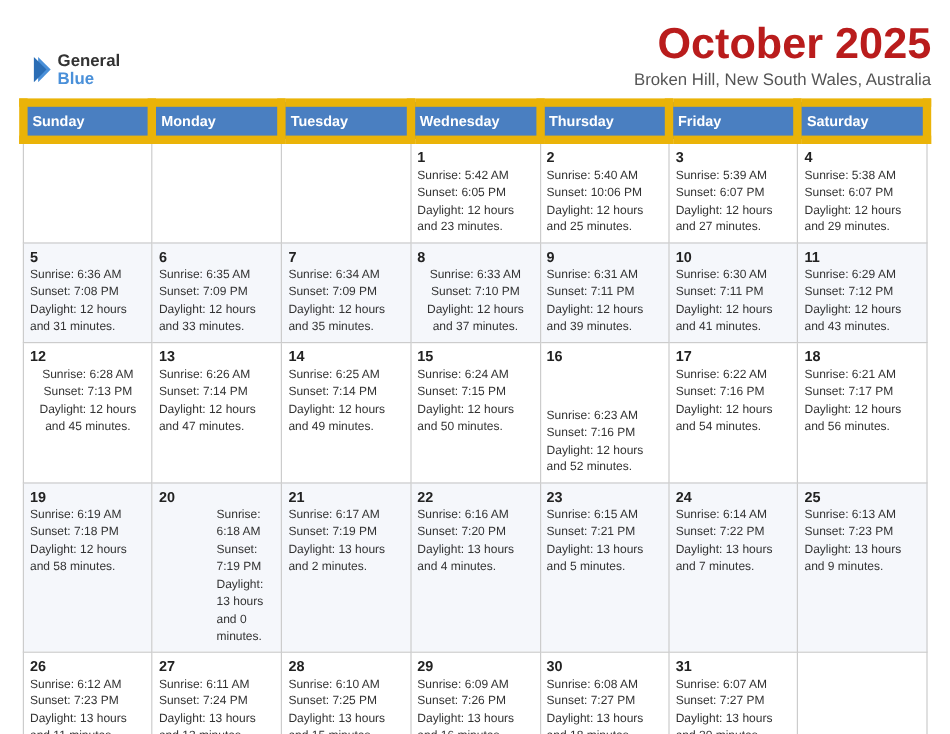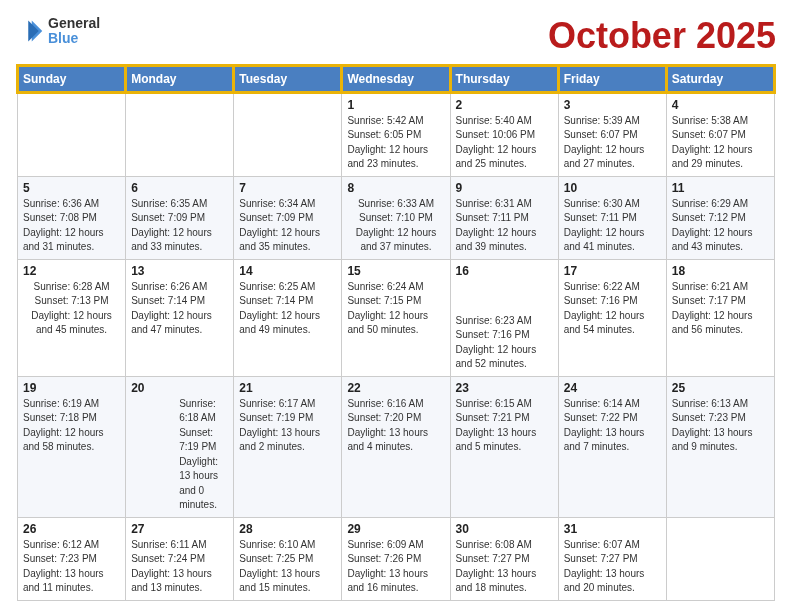--- a/index.html
+++ b/index.html
@@ -6,21 +6,21 @@
     body {
       font-family: Arial, sans-serif;
       background: #fff;
       width: 792px;
       min-height: 612px;
       padding: 16px;
     }
     .header {
       display: flex;
       justify-content: space-between;
-      align-items: flex-start;
+      align-items: flex-end;
       margin-bottom: 8px;
     }
     .logo {
       display: flex;
       align-items: center;
       gap: 4px;
     }
     .logo-text {
       display: flex;
       flex-direction: column;
@@ -53,21 +53,21 @@
       border-collapse: collapse;
       font-size: 10.5px;
     }
     .calendar th {
       background: #4a7fc1;
       color: #fff;
       padding: 5px 4px;
       text-align: left;
       font-size: 12px;
       font-weight: bold;
-      border: 3px solid #eab308;
+      border: 7px solid #eab308;
     }
     .calendar td {
       border: 1px solid #ccc;
       vertical-align: top;
       padding: 4px 5px;
       width: 108px;
       min-height: 70px;
       background: #fff;
     }
     .calendar tr:nth-child(even) td {
@@ -97,20 +97,21 @@
       <polygon points="18,4 30,16 18,28" fill="#4a90d9"></polygon>
       <polygon points="14,4 26,16 14,28" fill="#2a6db5"></polygon>
     </svg>
     <div class="logo-text">
       <span class="logo-general">General</span>
       <span class="logo-blue">Blue</span>
     </div>
   </div>
   <div class="title-block">
     <div class="month-title">October 2025</div>
+    <div class="location">Broken Hill, New South Wales, Australia</div>
   </div>
 </div>
 
 <table class="calendar">
   <thead>
     <tr>
     <th>Sunday</th>
         <th>Monday</th>
         <th>Tuesday</th>
         <th>Wednesday</th>

